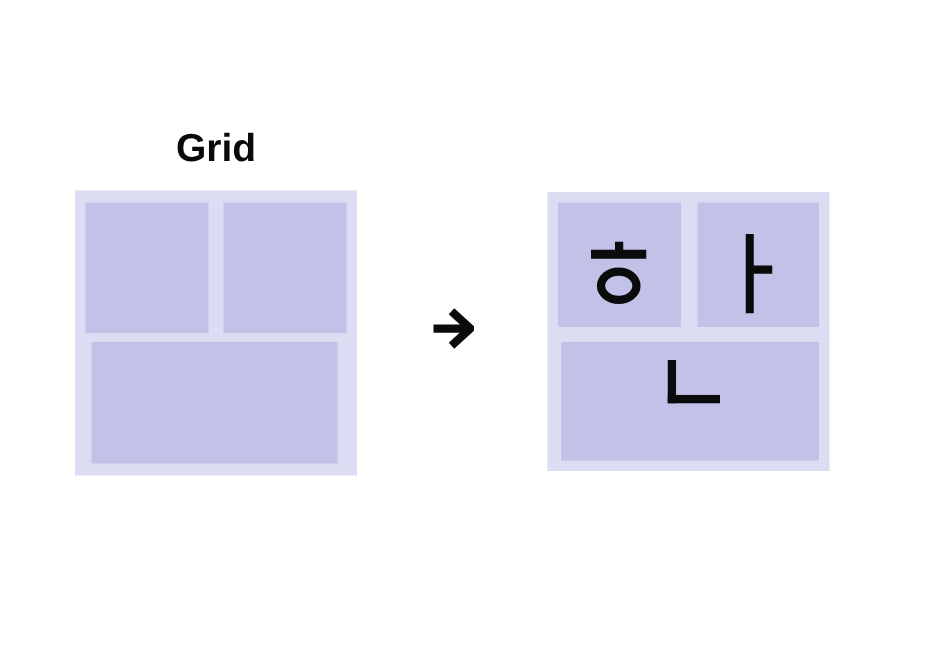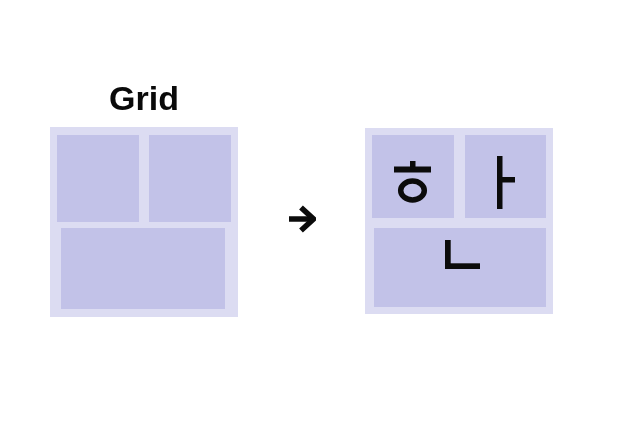--- a/index.html
+++ b/index.html
@@ -16,21 +16,21 @@
   }
 
   .title {
     position: absolute;
     left: 50px;
     top: 78px;
     width: 188px;
     height: 40px;
     line-height: 40px;
     text-align: center;
-    font-size: 34px;
+    font-size: 26px;
     font-weight: bold;
     color: var(--text-color, #0a0a0a);
   }
 
   .grid {
     position: absolute;
     display: grid;
     grid-template-columns: 1fr 1fr;
     box-sizing: border-box;
     background: var(--container-bg, #dcdcf2);

